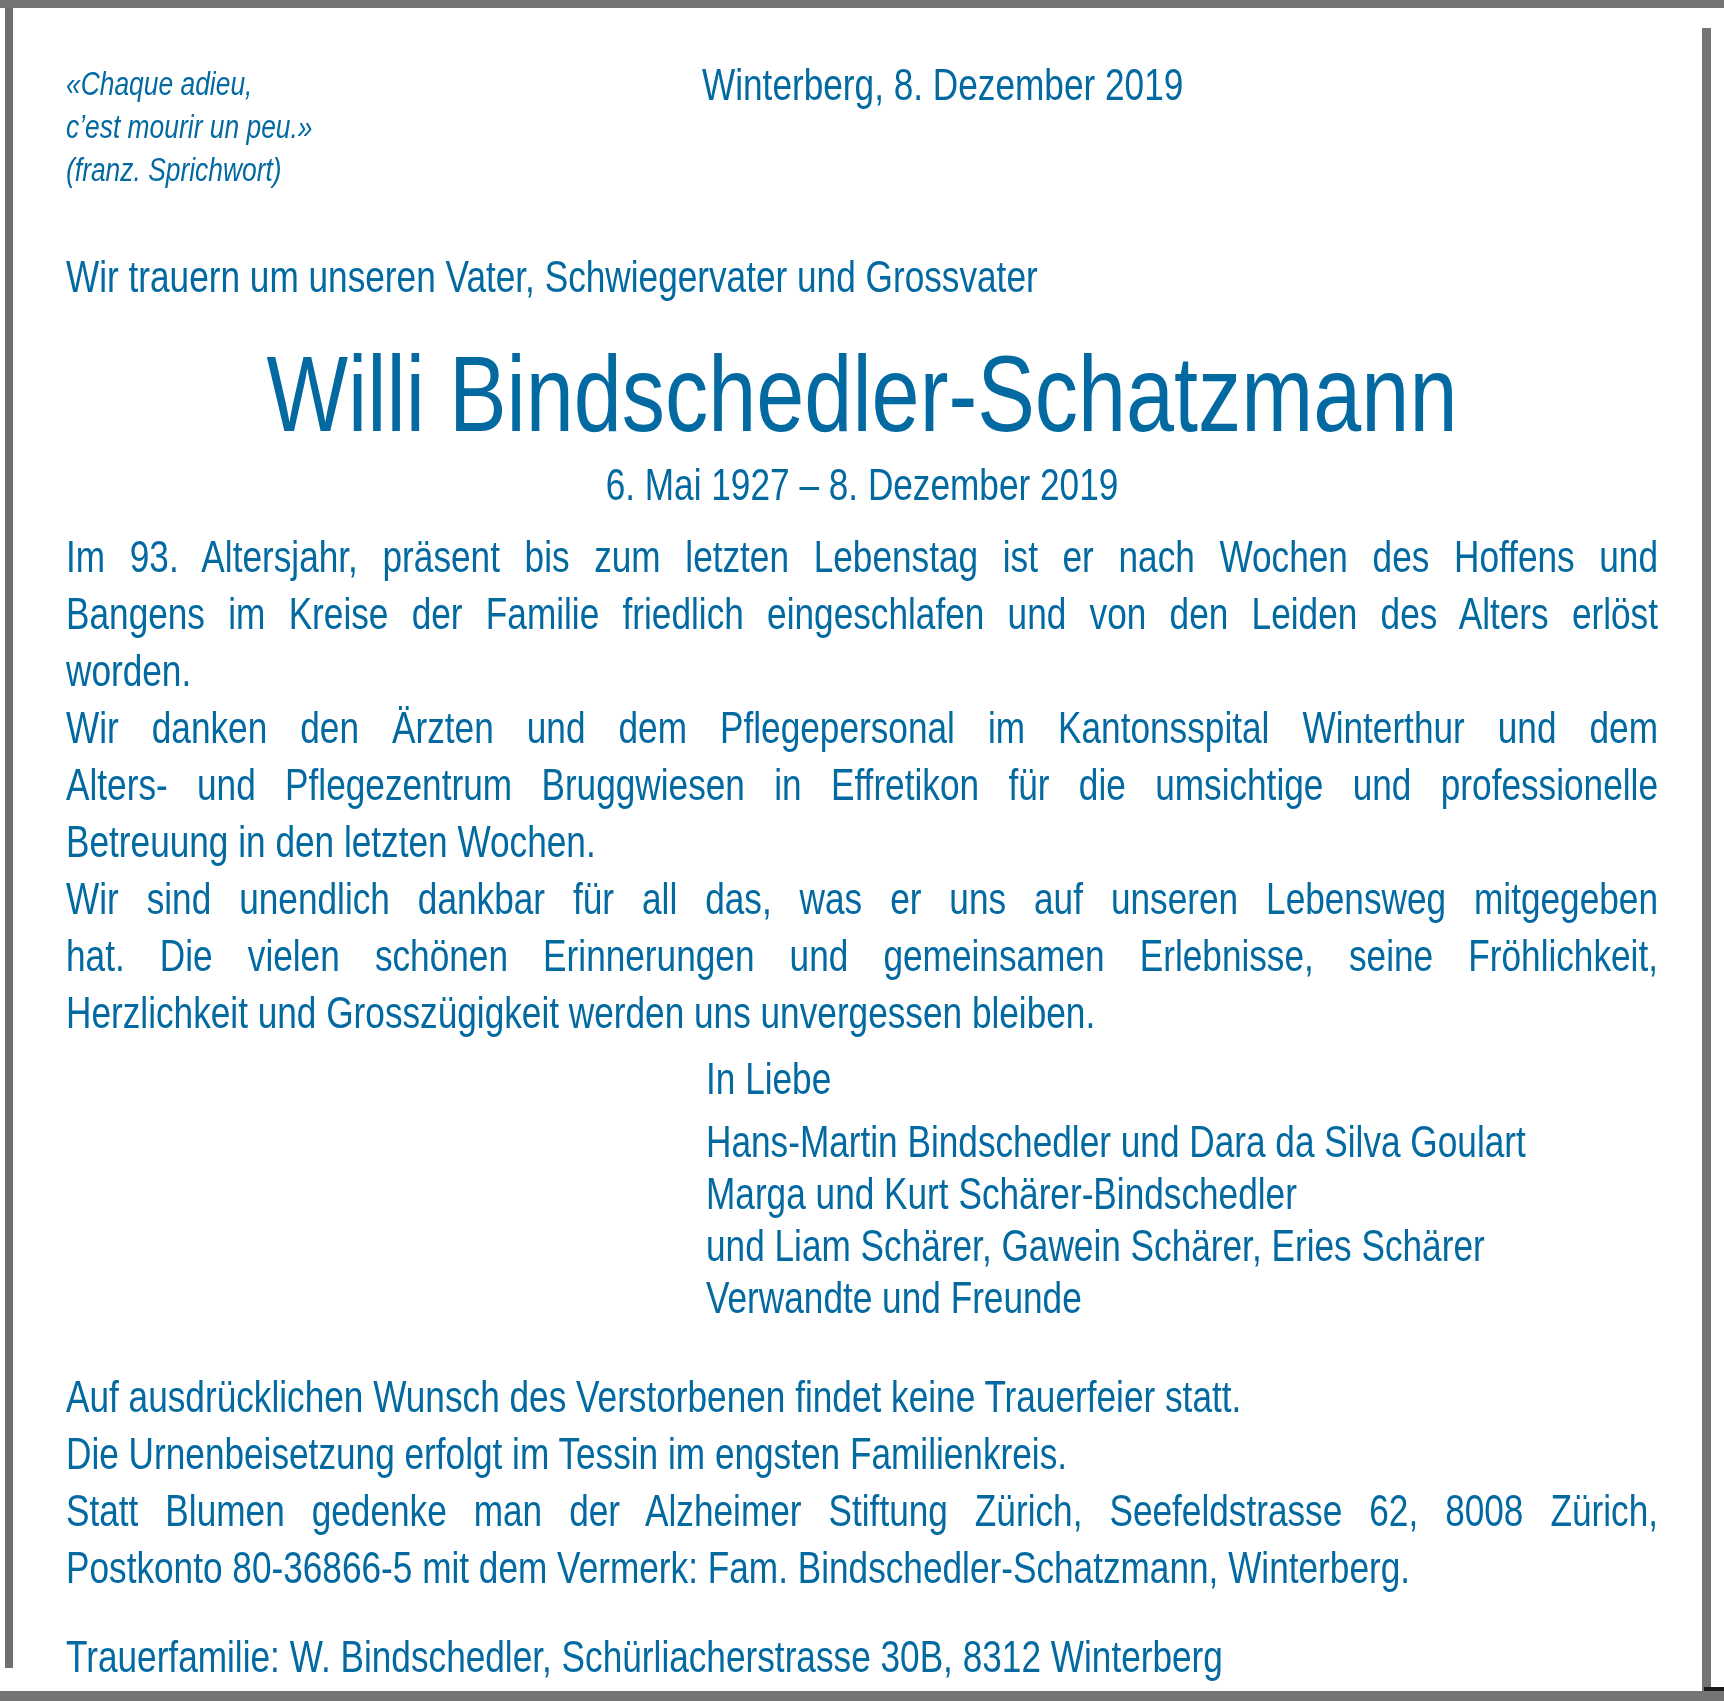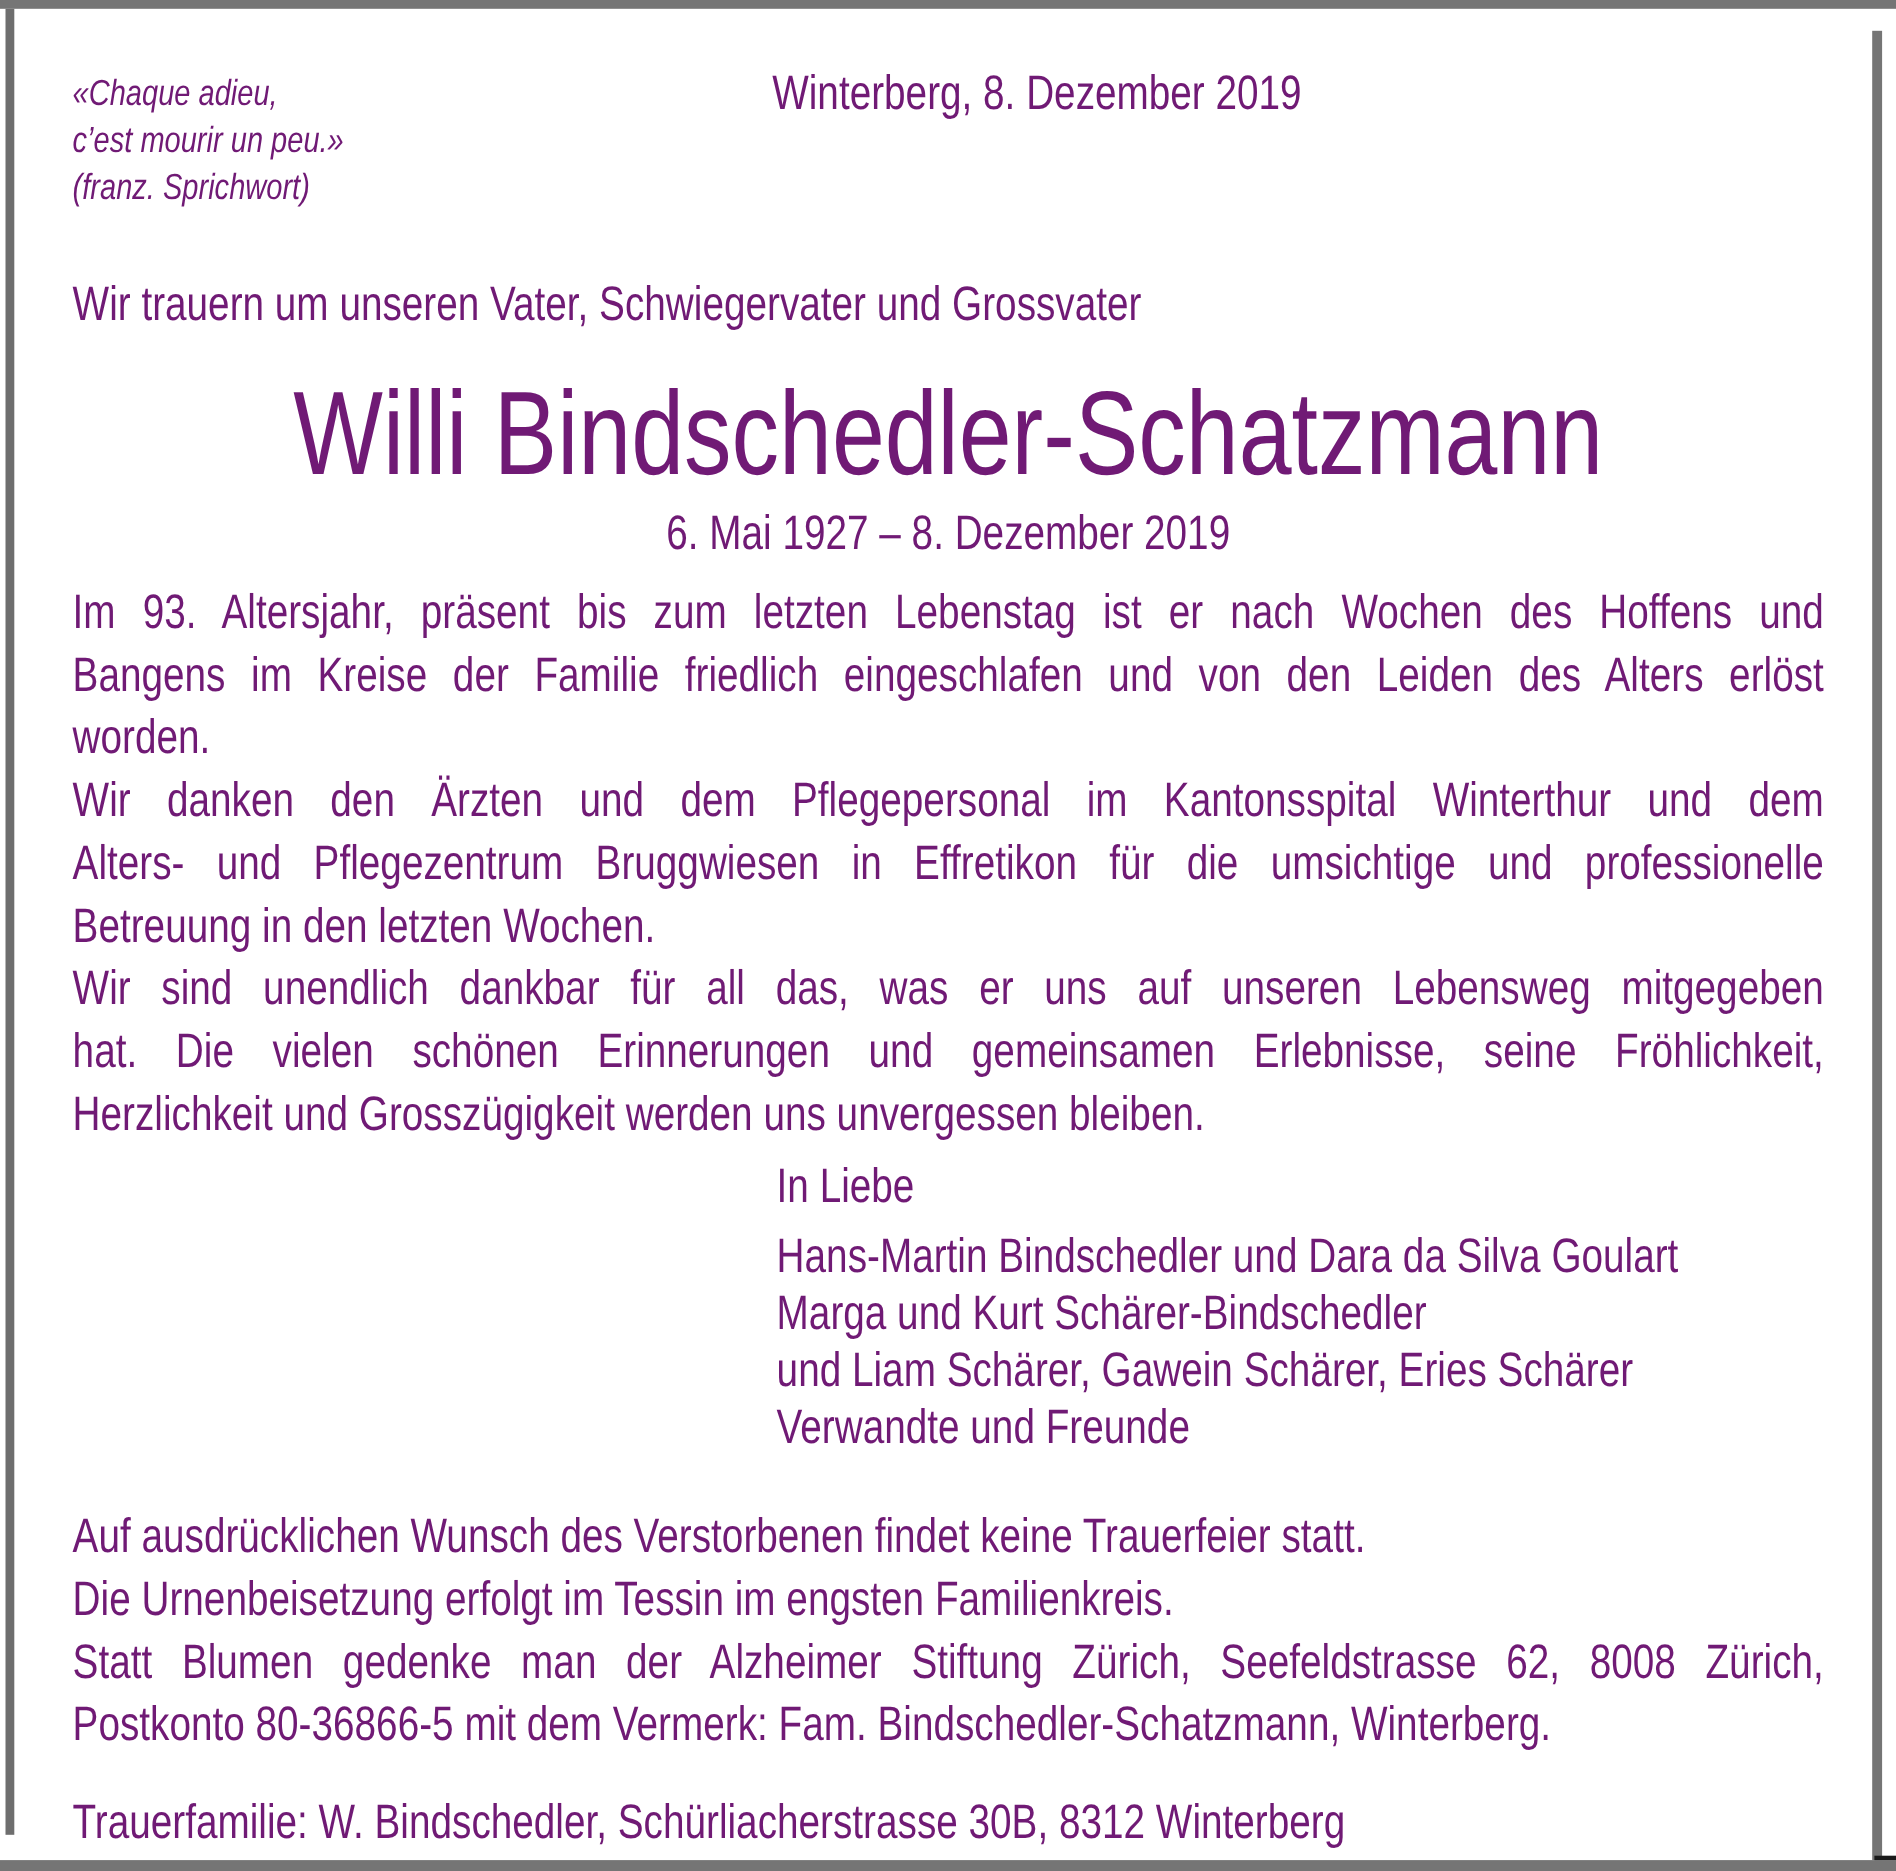--- a/index.html
+++ b/index.html
@@ -7,21 +7,21 @@
     margin: 0;
     padding: 0;
     background: #ffffff;
   }
   .page {
     position: relative;
     width: 1724px;
     height: 1701px;
     background: #ffffff;
     overflow: hidden;
-    color: #701a75;
+    color: #0369a1;
     font-family: "Liberation Sans", sans-serif;
     font-weight: 400;
   }
   
   .bar { position: absolute; background: #757575; }
   .bar-top    { left: 0;      top: 0;      width: 1724px; height: 8px;  }
   .bar-bottom { left: 0;      top: 1691px; width: 1724px; height: 10px; }
   .bar-left   { left: 5px;    top: 8px;    width: 8px;    height: 1660px; background:#6e6e6e; }
   .bar-right  { left: 1702px; top: 28px;   width: 9px;    height: 1663px; }
   .notch      { position:absolute; left: 1704px; top: 1687px; width: 20px; height: 4px; background: #1a1a1a; }

